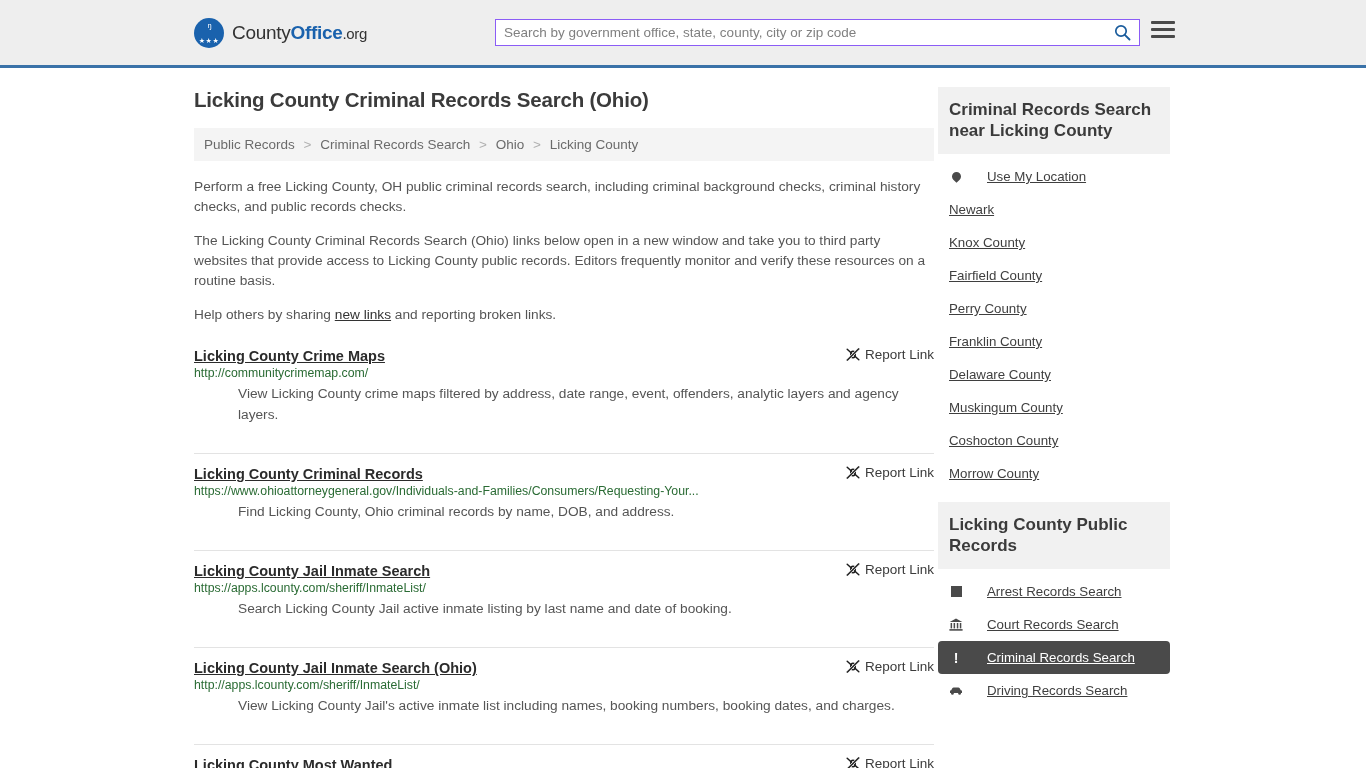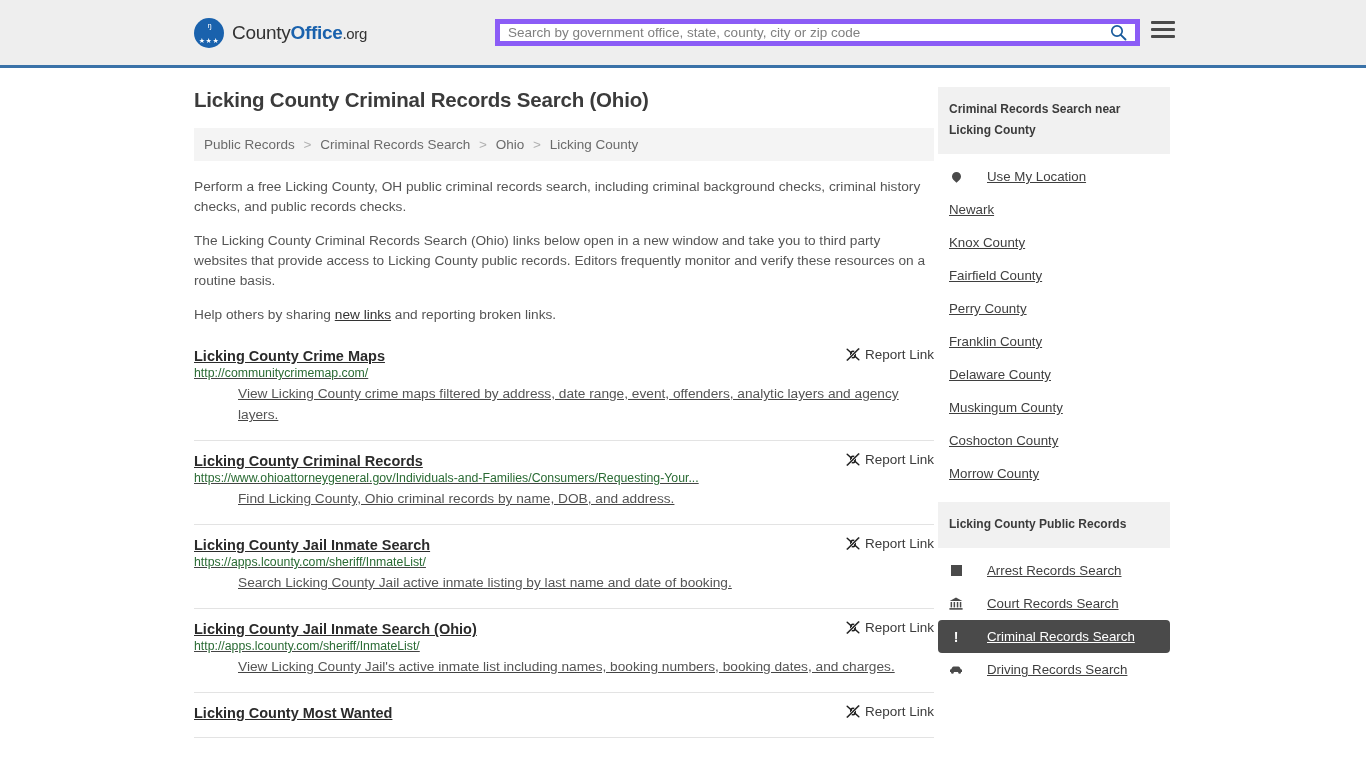--- a/index.html
+++ b/index.html
@@ -65,21 +65,21 @@
   .logo-text .c2 { color: #1a62ad; font-weight: bold; }
   .logo-text .c3 { color: #333333; font-size: 15px; }
 
   .search-box {
     position: absolute;
     left: 495px;
     top: 19px;
     width: 645px;
     height: 27px;
     background: #ffffff;
-    border: 5px solid #8b5cf6;
+    border: 1px solid #8b5cf6;
     display: flex;
     align-items: center;
   }
   .search-input {
     border: 0;
     outline: none;
     flex: 1;
     height: 100%;
     padding: 0 8px;
     font-family: "Liberation Sans", sans-serif;
@@ -152,23 +152,22 @@
   .intro p:last-child { margin-bottom: 16px; }
   .intro a.inline {
     color: #333333;
     text-decoration: underline;
     font-weight: normal;
   }
 
   
   .result {
     border-bottom: 1px solid #e3e3e3;
-    padding: 11px 0 15px 0;
+    padding: 11px 0 28px 0;
     position: relative;
-    text-decoration: underline;
   }
   .result:first-child { padding-top: 6px; }
   .result-title {
     font-size: 14.5px;
     font-weight: bold;
     color: #2b2b2b;
     text-decoration: underline;
     display: inline-block;
   }
   .result-url {
@@ -204,21 +203,21 @@
   .sidebar {
     position: absolute;
     left: 938px;
     top: 19px;
     width: 232px;
   }
   .side-card { margin-bottom: 12px; }
   .side-head {
     background: #f1f1f1;
     padding: 12px 11px 13px 11px;
-    font-size: 12px;
+    font-size: 17px;
     font-weight: bold;
     color: #3b3b3b;
     line-height: 21px;
   }
   .side-list { padding: 6px 0 0 0; }
   .side-item {
     display: flex;
     align-items: center;
     gap: 24px;
     padding: 9px 11px;

